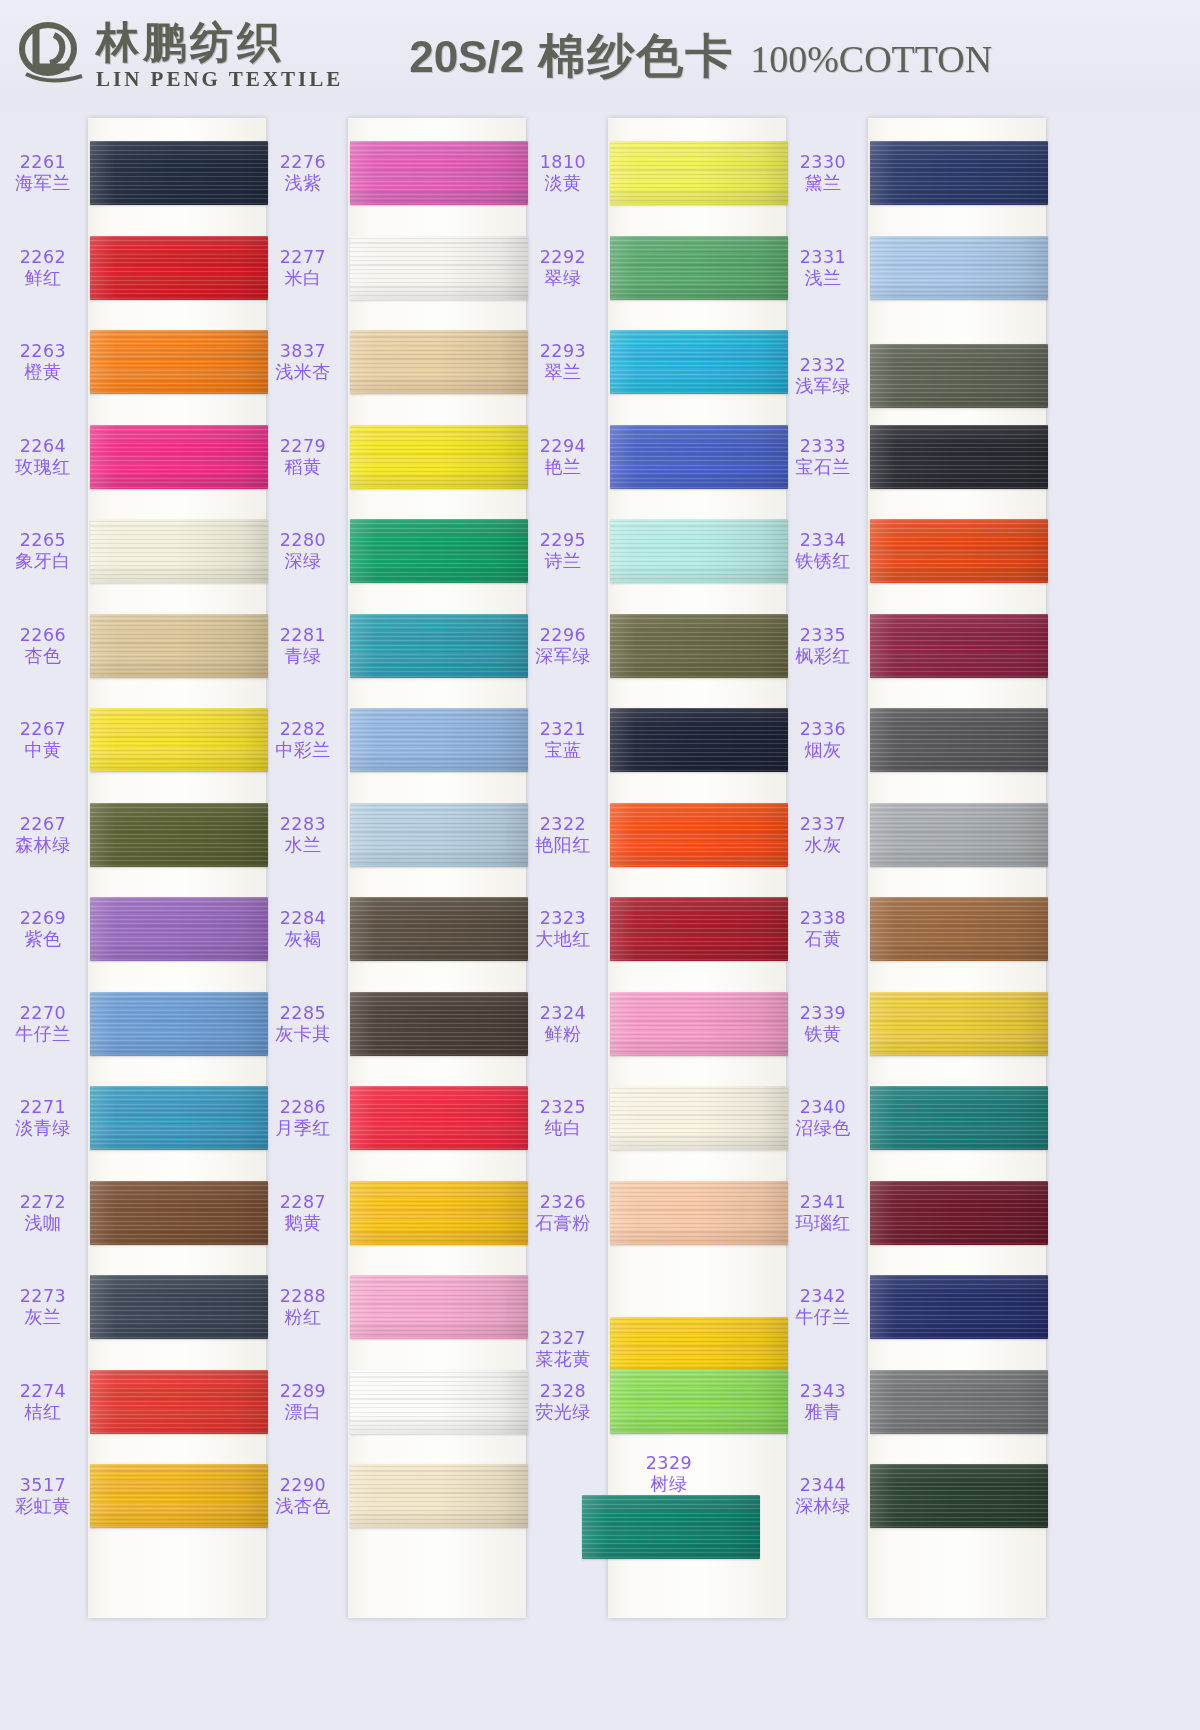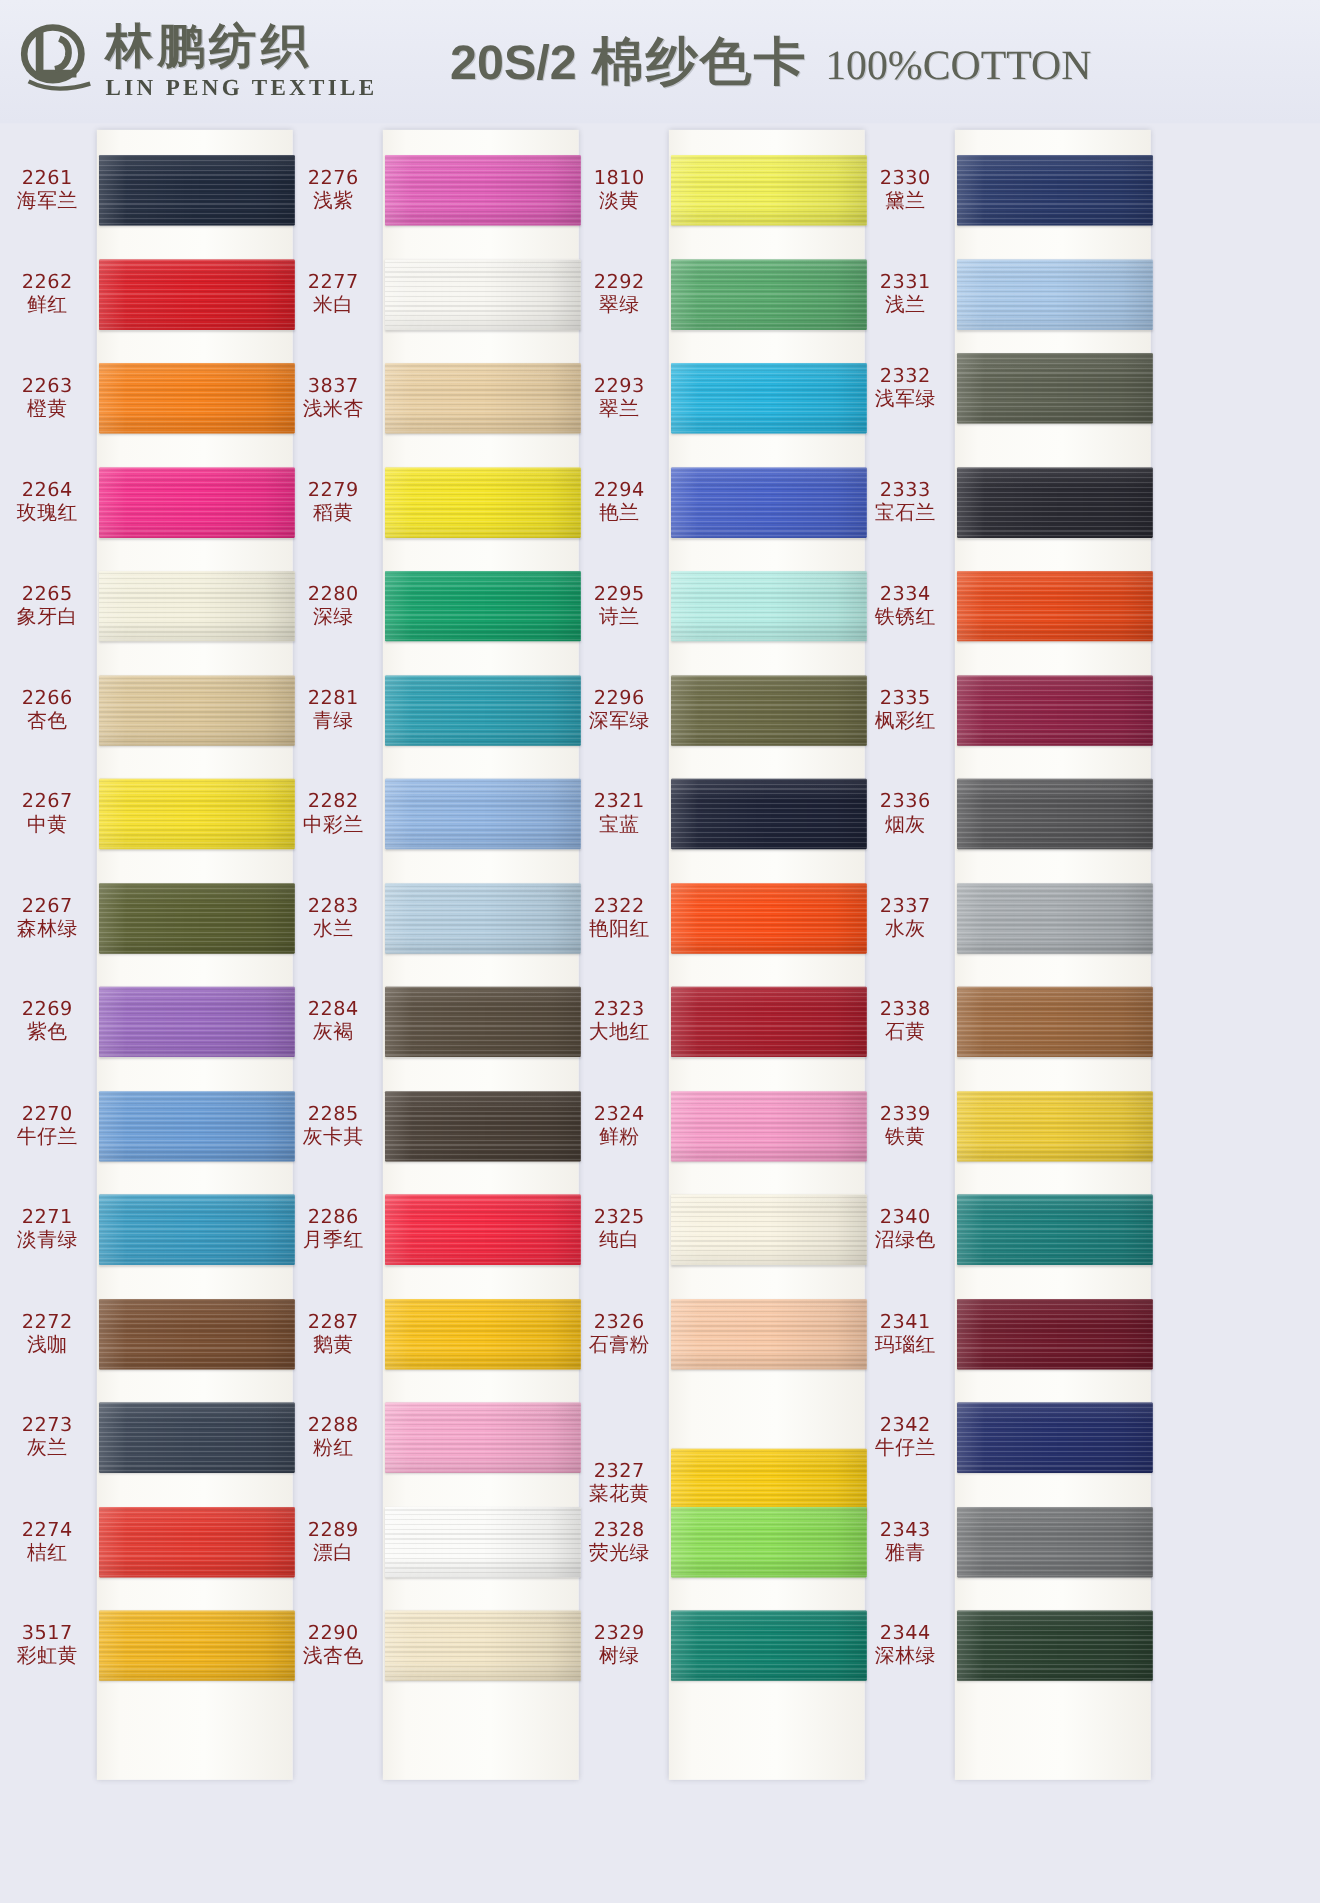--- a/index.html
+++ b/index.html
@@ -69,21 +69,21 @@
   .col3 .strip{left:88px;}
   .col4 .strip{left:88px;}
   .rows{position:absolute;left:0;top:0;width:300px;height:1618px;}
   .row{
     position:absolute;left:0;width:300px;height:86.5px;
     display:flex;align-items:center;
   }
   .label{
     width:86px;flex:0 0 auto;text-align:center;
     font-family:"DejaVu Sans","Liberation Sans",sans-serif;
-    color:#7f1d1d;line-height:1.15;
+    color:#8b5cf6;line-height:1.15;
     padding-right:2px;
   }
   .code{font-size:17.5px;letter-spacing:.5px;}
   .name{font-size:18px;letter-spacing:.5px;margin-top:1px;}
   .swatch{
     position:relative;width:178px;height:64px;flex:0 0 auto;margin-left:2px;
     border-radius:1px;
     box-shadow:0 1px 2px rgba(60,60,70,.20);
   }
   
@@ -457,21 +457,21 @@
           </div>
           <div class="swatch" style="background: rgb(247, 204, 23);"></div>
         </div>
         <div class="row" style="top: 1246.5px;">
           <div class="label">
             <div class="code">2328</div>
             <div class="name">荧光绿</div>
           </div>
           <div class="swatch" style="background: rgb(142, 222, 90);"></div>
         </div>
-        <div class="row" style="top: 1341px;">
+        <div class="row" style="top: 1341px; flex-direction: column;">
           <div class="label">
             <div class="code">2329</div>
             <div class="name">树绿</div>
           </div>
           <div class="swatch" style="background: rgb(20, 131, 111);"></div>
         </div>
       </div>
   </div>
   <div class="column col4">
     <div class="strip"></div>
@@ -483,21 +483,21 @@
           </div>
           <div class="swatch" style="background: rgb(43, 59, 107);"></div>
         </div>
         <div class="row" style="top: 112.5px;">
           <div class="label">
             <div class="code">2331</div>
             <div class="name">浅兰</div>
           </div>
           <div class="swatch" style="background: rgb(169, 200, 232);"></div>
         </div>
-        <div class="row" style="top: 198px;">
+        <div class="row" style="top: 221px;">
           <div class="label">
             <div class="code">2332</div>
             <div class="name">浅军绿</div>
           </div>
           <div class="swatch" style="background: rgb(94, 98, 83);"></div>
         </div>
         <div class="row" style="top: 301.5px;">
           <div class="label">
             <div class="code">2333</div>
             <div class="name">宝石兰</div>

